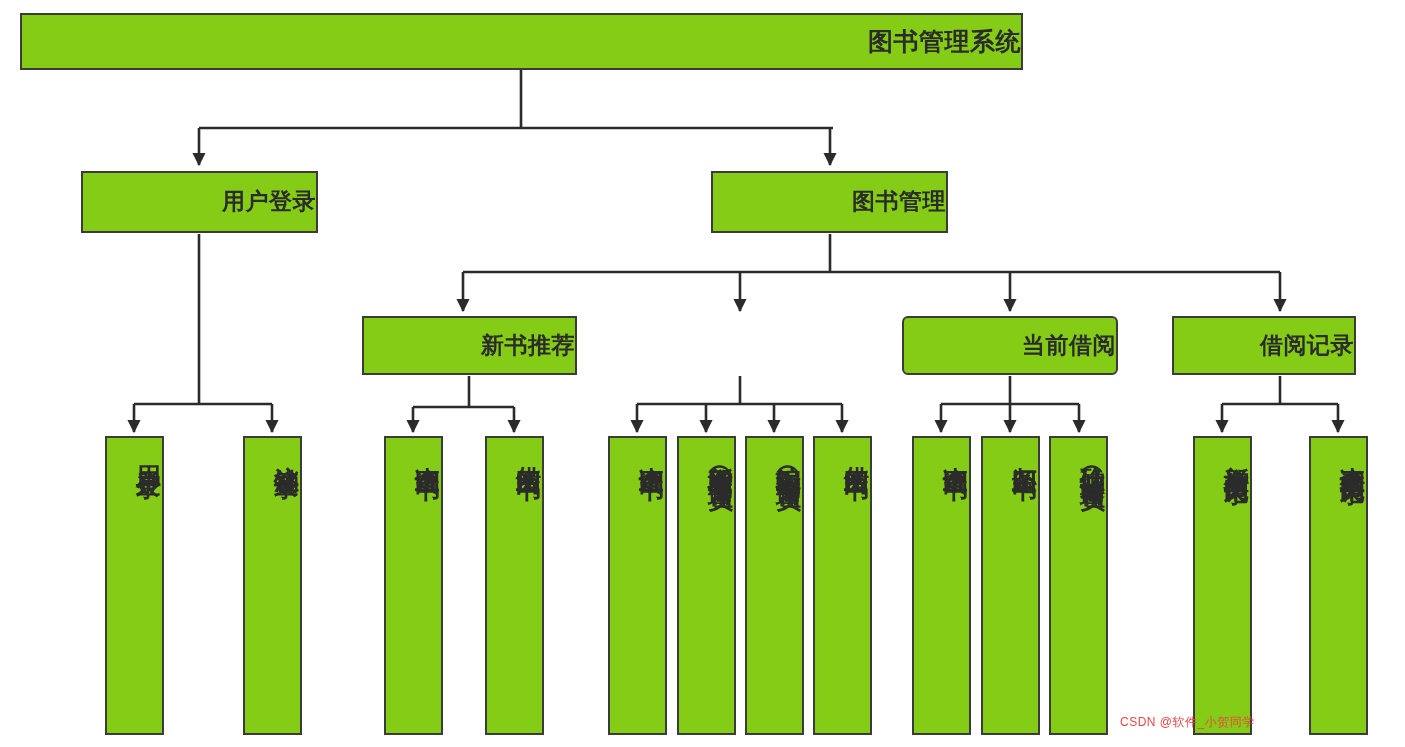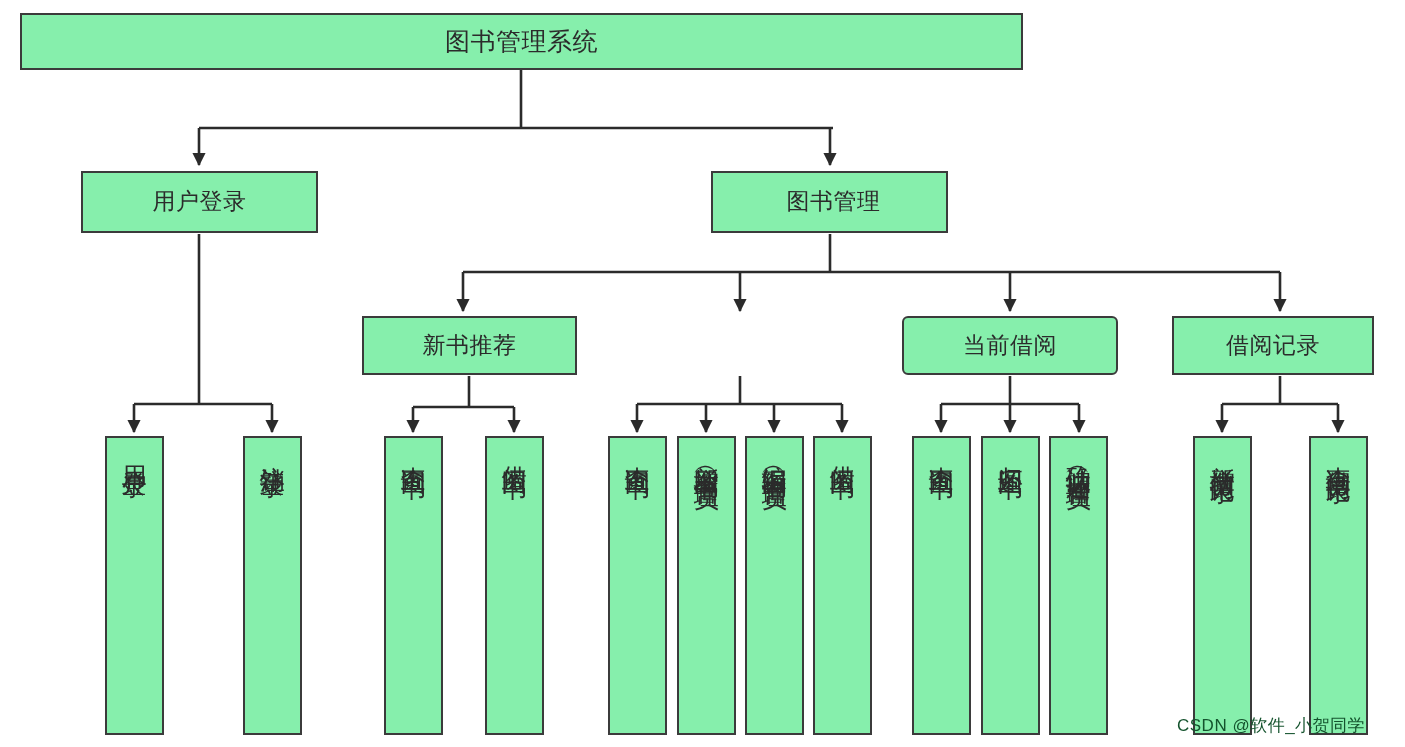--- a/index.html
+++ b/index.html
@@ -22,27 +22,28 @@
     position: absolute;
     left: 0;
     top: 0;
     width: 1405px;
     height: 747px;
     pointer-events: none;
   }
   .node {
     position: absolute;
     box-sizing: border-box;
-    background: #86efac;
+    background: #84cc16;
     border: 2.5px solid #3b3b3b;
     display: flex;
     align-items: center;
-    justify-content: center;
+    justify-content: flex-end;
     color: #2b2b2b;
     z-index: 2;
+    font-weight: bold;
   }
   .node .lbl {
     display: block;
     text-align: center;
     line-height: 1.18;
     white-space: nowrap;
   }
   .node.horiz .lbl {
     font-size: 23px;
     letter-spacing: 0.5px;
@@ -57,24 +58,24 @@
     font-size: 25px;
     line-height: 1.05;
     letter-spacing: 3px;
     white-space: nowrap;
   }
   .node.title .lbl {
     font-size: 25px;
   }
   .watermark {
     position: absolute;
-    left: 1177px;
+    left: 1120px;
     top: 714px;
-    font-size: 17px;
-    color: #14532d;
+    font-size: 12px;
+    color: #ef4444;
     letter-spacing: 0.5px;
     z-index: 5;
     white-space: nowrap;
   }
 </style>
 </head>
 <body>
 
 <div id="canvas">
 
@@ -138,21 +139,21 @@
   <div class="node horiz" style="left:711px; top:171px; width:237px; height:62px;padding-left:8px;">
     <span class="lbl">图书管理</span>
   </div>
 
   <div class="node horiz" style="left:362px; top:316px; width:215px; height:59px;">
     <span class="lbl">新书推荐</span>
   </div>
   <div class="node horiz" style="left:902px; top:316px; width:216px; height:59px;border-radius:6px;">
     <span class="lbl">当前借阅</span>
   </div>
-  <div class="node horiz" style="left:1172px; top:316px; width:202px; height:59px;">
+  <div class="node horiz" style="left:1172px; top:316px; width:184px; height:59px;">
     <span class="lbl">借阅记录</span>
   </div>
 
   <div class="node vert" style="left:105px; top:436px; width:59px; height:299px;">
     <span class="lbl">用户登录</span>
   </div>
   <div class="node vert" style="left:243px; top:436px; width:59px; height:299px;">
     <span class="lbl">注销登录</span>
   </div>
 

